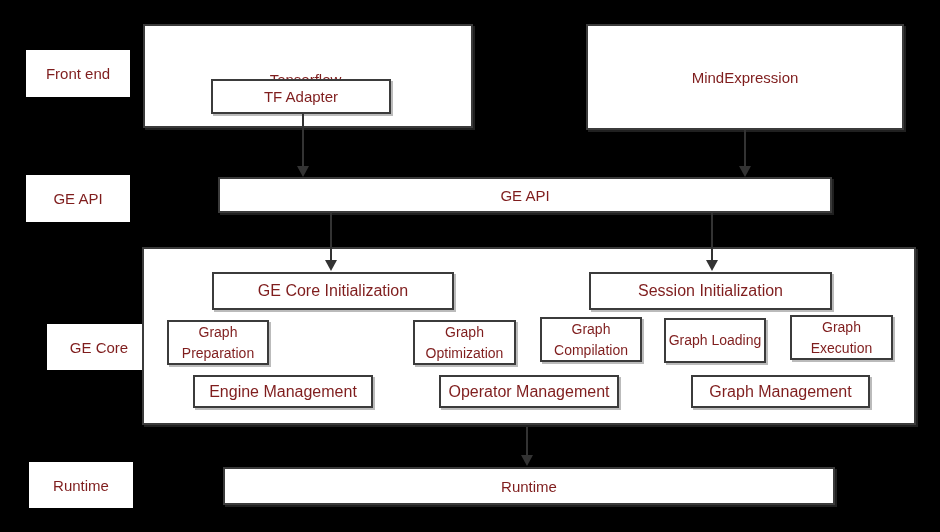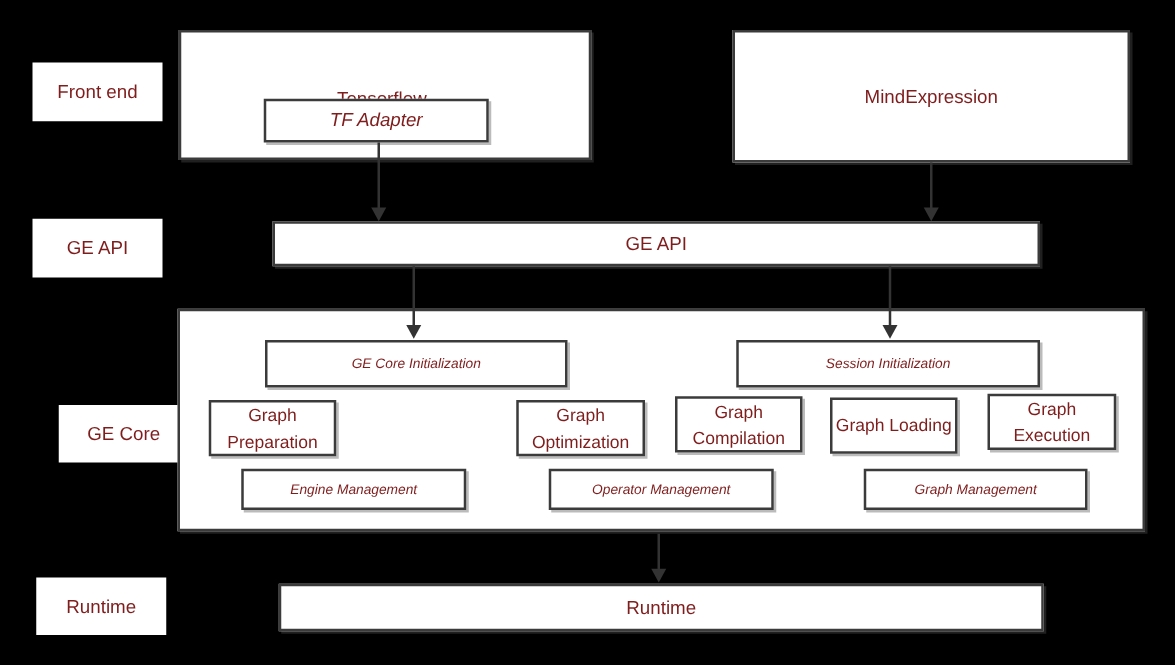--- a/index.html
+++ b/index.html
@@ -19,26 +19,26 @@
     display:flex;align-items:center;justify-content:center;
     text-align:center;
     box-shadow:2px 2px 0 rgba(70,70,70,0.45);
   }
   .sidelabel{
     background:#ffffff;border:none;box-shadow:none;
     display:flex;align-items:center;justify-content:center;
     font-size:15px;
   }
   .bigtext{font-size:15px;}
-  .midtext{font-size:11px;}
+  .midtext{font-size:16px;}
   .stagebox{
     font-size:14px;line-height:1.45;
     box-shadow:2px 2px 0 rgba(60,60,60,0.35);
   }
-  .innerbox{box-shadow:2px 2px 0 rgba(60,60,60,0.35);font-style:italic;}
+  .innerbox{box-shadow:2px 2px 0 rgba(60,60,60,0.35);}
   
   .arrow{position:absolute;width:12px;}
   .arrow .shaft{position:absolute;left:5px;top:0;bottom:10px;width:2px;background:#333333;}
   .arrow .head{
     position:absolute;left:0;bottom:0;width:0;height:0;
     border-left:6px solid transparent;border-right:6px solid transparent;
     border-top:11px solid #333333;
   }
   .toplabel{position:absolute;left:0;right:5px;text-align:center;margin-top:16px;}
 </style>

